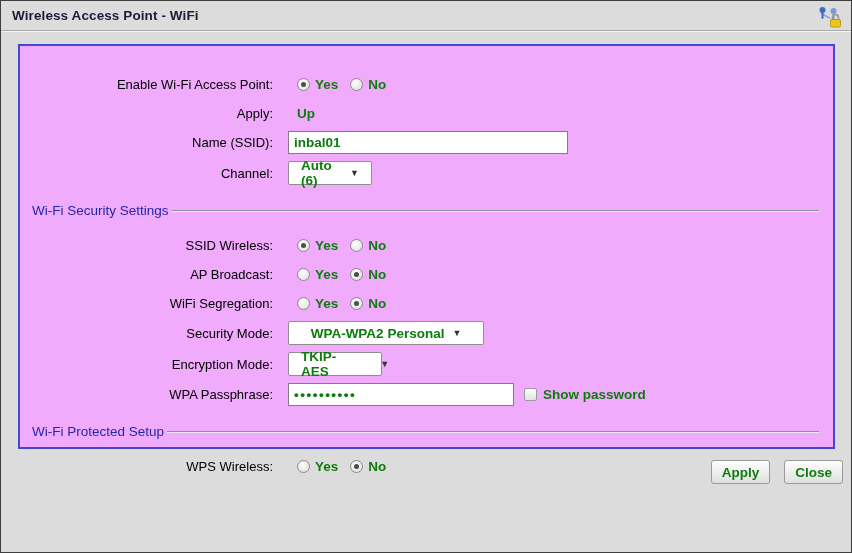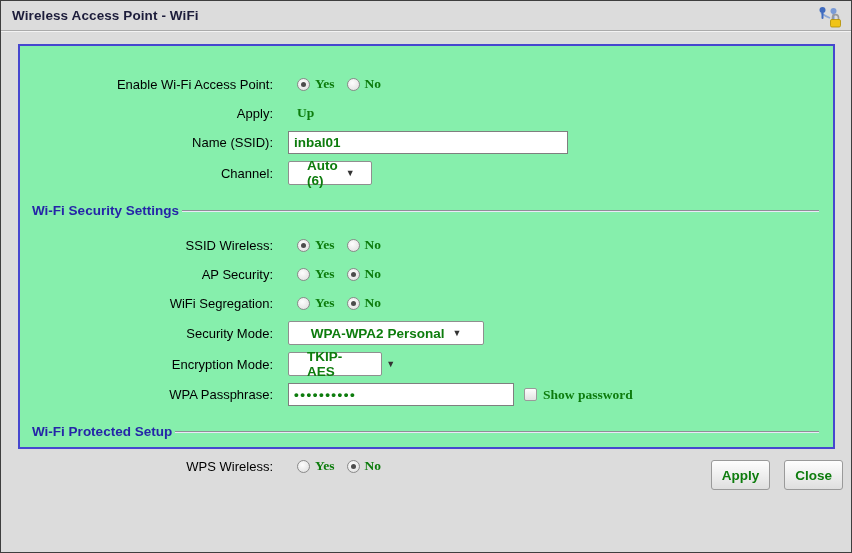--- a/index.html
+++ b/index.html
@@ -20,35 +20,35 @@
   }
   .title {
     font-size:13.5px; font-weight:bold; color:#1c1c3a;
     letter-spacing:0.1px;
   }
   .titlebar-icon { display:block; }
   .panel {
     margin:13px 16px 0 17px;
     height:405px;
     border:2px solid #4647cf;
-    background:#86efac;
+    background:#f0abfc;
     padding:27px 14px 0 12px;
   }
   .row {
     display:flex; align-items:center;
     min-height:22px; margin-bottom:7px;
   }
   .label {
     width:241px; text-align:right;
     font-size:13px; color:#000;
     flex:none;
   }
   .ctrl { margin-left:15px; display:flex; align-items:center; }
   .ctrl.shift { padding-left:9px; }
-  .green { color:#0d7c0d; font-weight:bold; font-size:13.5px;font-family:Liberation Serif, serif; }
+  .green { color:#0d7c0d; font-weight:bold; font-size:13.5px; }
   .radio-opt { display:flex; align-items:center; margin-right:12px; cursor:default; }
   .radio {
     width:13px; height:13px; border-radius:50%;
     border:1px solid #8a8a8a;
     background:radial-gradient(circle at 40% 35%, #fdfdfd, #dcdcdc);
     margin-right:5px; position:relative; flex:none;
   }
   .radio.checked::after {
     content:''; position:absolute; left:3px; top:3px; right:3px; bottom:3px;
     border-radius:50%; background:#4c4c4c;
@@ -63,47 +63,47 @@
     height:23px; border:1px solid #7f7f7f; background:#fff;
     font-family:"Liberation Sans", sans-serif;
     font-size:13.5px; font-weight:bold; color:#0d7c0d;
     padding:1px 5px;
   }
   .text-input.ssid { width:280px; }
   .text-input.pass { width:226px; letter-spacing:1.5px; }
   .select {
     height:24px; display:inline-flex; align-items:center; justify-content:space-between;
     border:1px solid #8f8f8f; border-radius:2px; background:#fff;
-    padding:0 18px; cursor:default;
+    padding:0 12px; cursor:default;
   }
   .select .sel-value { color:#0d7c0d; font-weight:bold; font-size:13.5px; }
   .select .arrow { font-size:9px; color:#333; margin-left:8px; }
   .select.channel { width:84px; }
   .select.security { width:196px;justify-content:center; }
   .select.encryption { width:94px;gap:36px; }
   .section {
     display:flex; align-items:center;
     margin:18px 0 16px 0;
   }
   .section-title {
-    font-size:13.5px; font-weight:bold; color:#2525a8;
+    font-size:13.5px; font-weight:normal; color:#2525a8;
     flex:none; white-space:nowrap;
   }
   .section-line {
     flex:1; height:2px; margin-left:3px;
     border-top:1px solid #8f8f96;
     border-bottom:1px solid #e9e9f8;
   }
   .show-pass { display:flex; align-items:center; margin-left:10px; }
   .footer {
     display:flex; justify-content:flex-end; align-items:center;
     gap:14px; margin-top:11px; padding-right:8px;
   }
   .btn {
-    height:30px; padding:0 10px;
+    height:24px; padding:0 10px;
     border:1px solid #9a9a9a; border-radius:3px;
     background:linear-gradient(#fefefe,#dfdfdf);
     font-family:"Liberation Sans", sans-serif;
     font-size:13.5px; font-weight:bold; color:#0d7c0d;
     cursor:pointer;
   }
 </style>
 </head>
 <body>
 
@@ -175,21 +175,21 @@
           <span class="green">Yes</span>
         </span>
         <span class="radio-opt">
           <span class="radio"></span>
           <span class="green">No</span>
         </span>
       </span>
     </div>
 
     <div class="row">
-      <span class="label">AP Security:</span>
+      <span class="label">AP Broadcast:</span>
       <span class="ctrl shift">
         <span class="radio-opt">
           <span class="radio"></span>
           <span class="green">Yes</span>
         </span>
         <span class="radio-opt">
           <span class="radio checked"></span>
           <span class="green">No</span>
         </span>
       </span>

